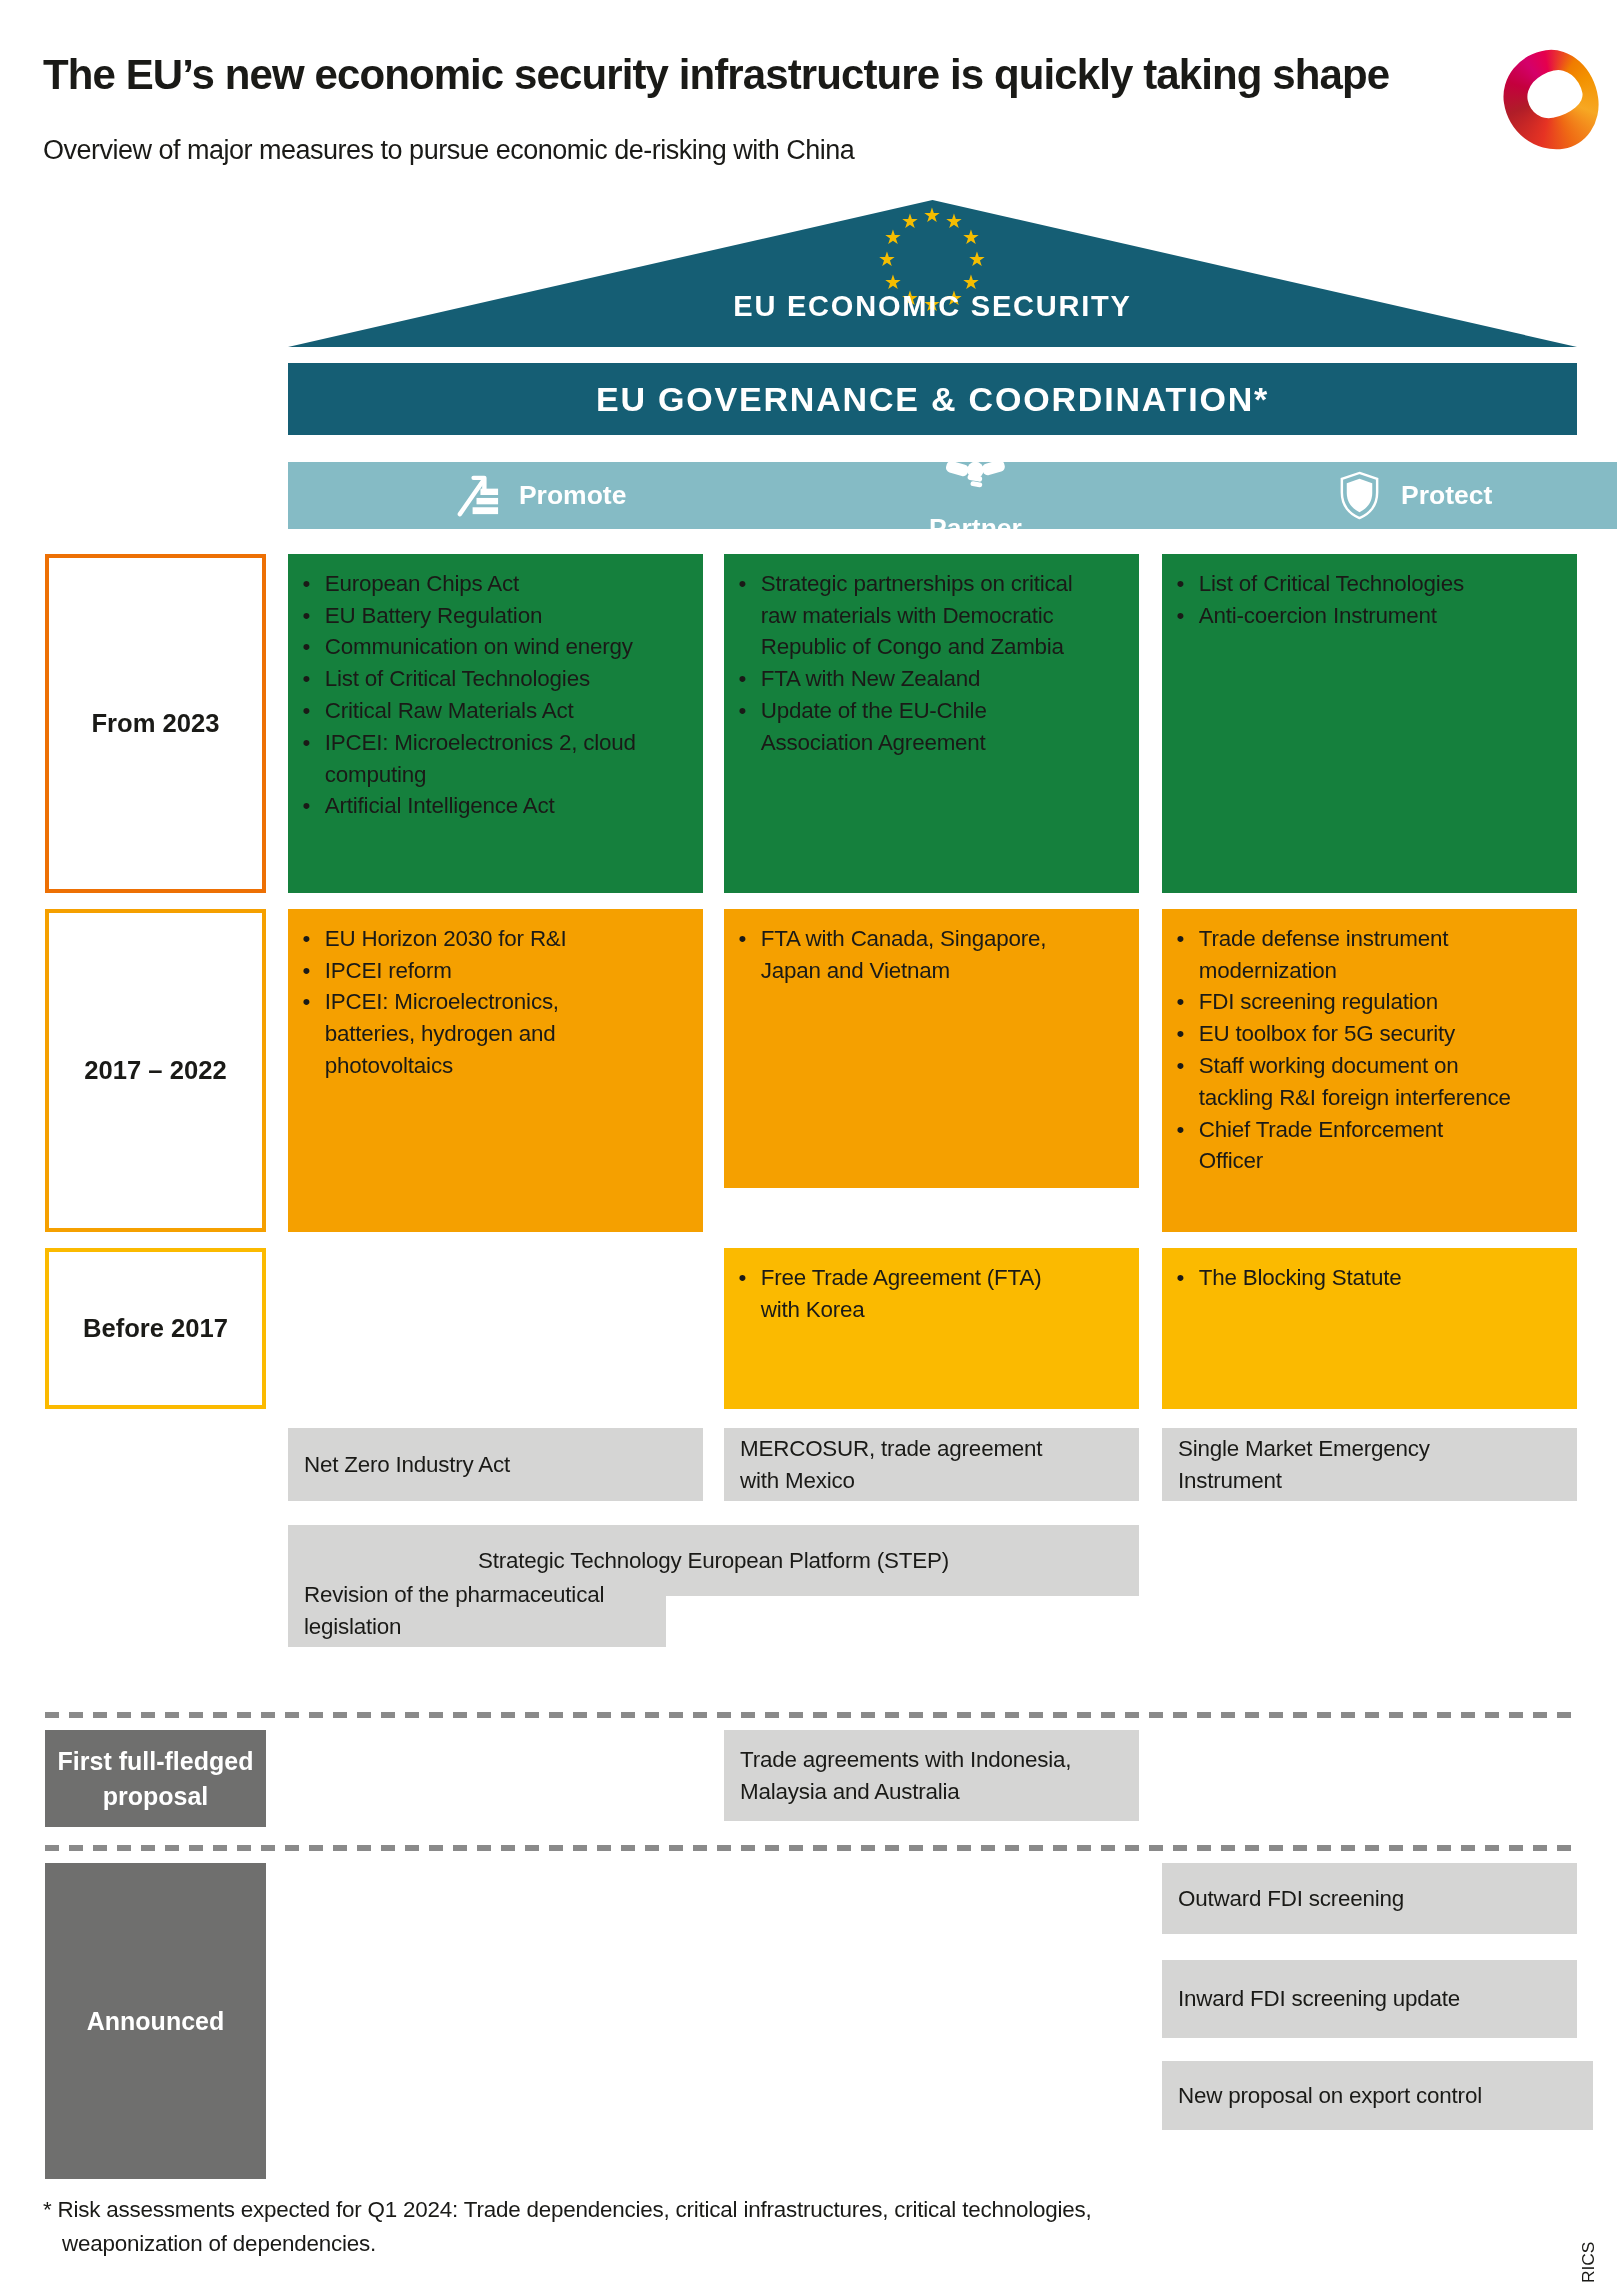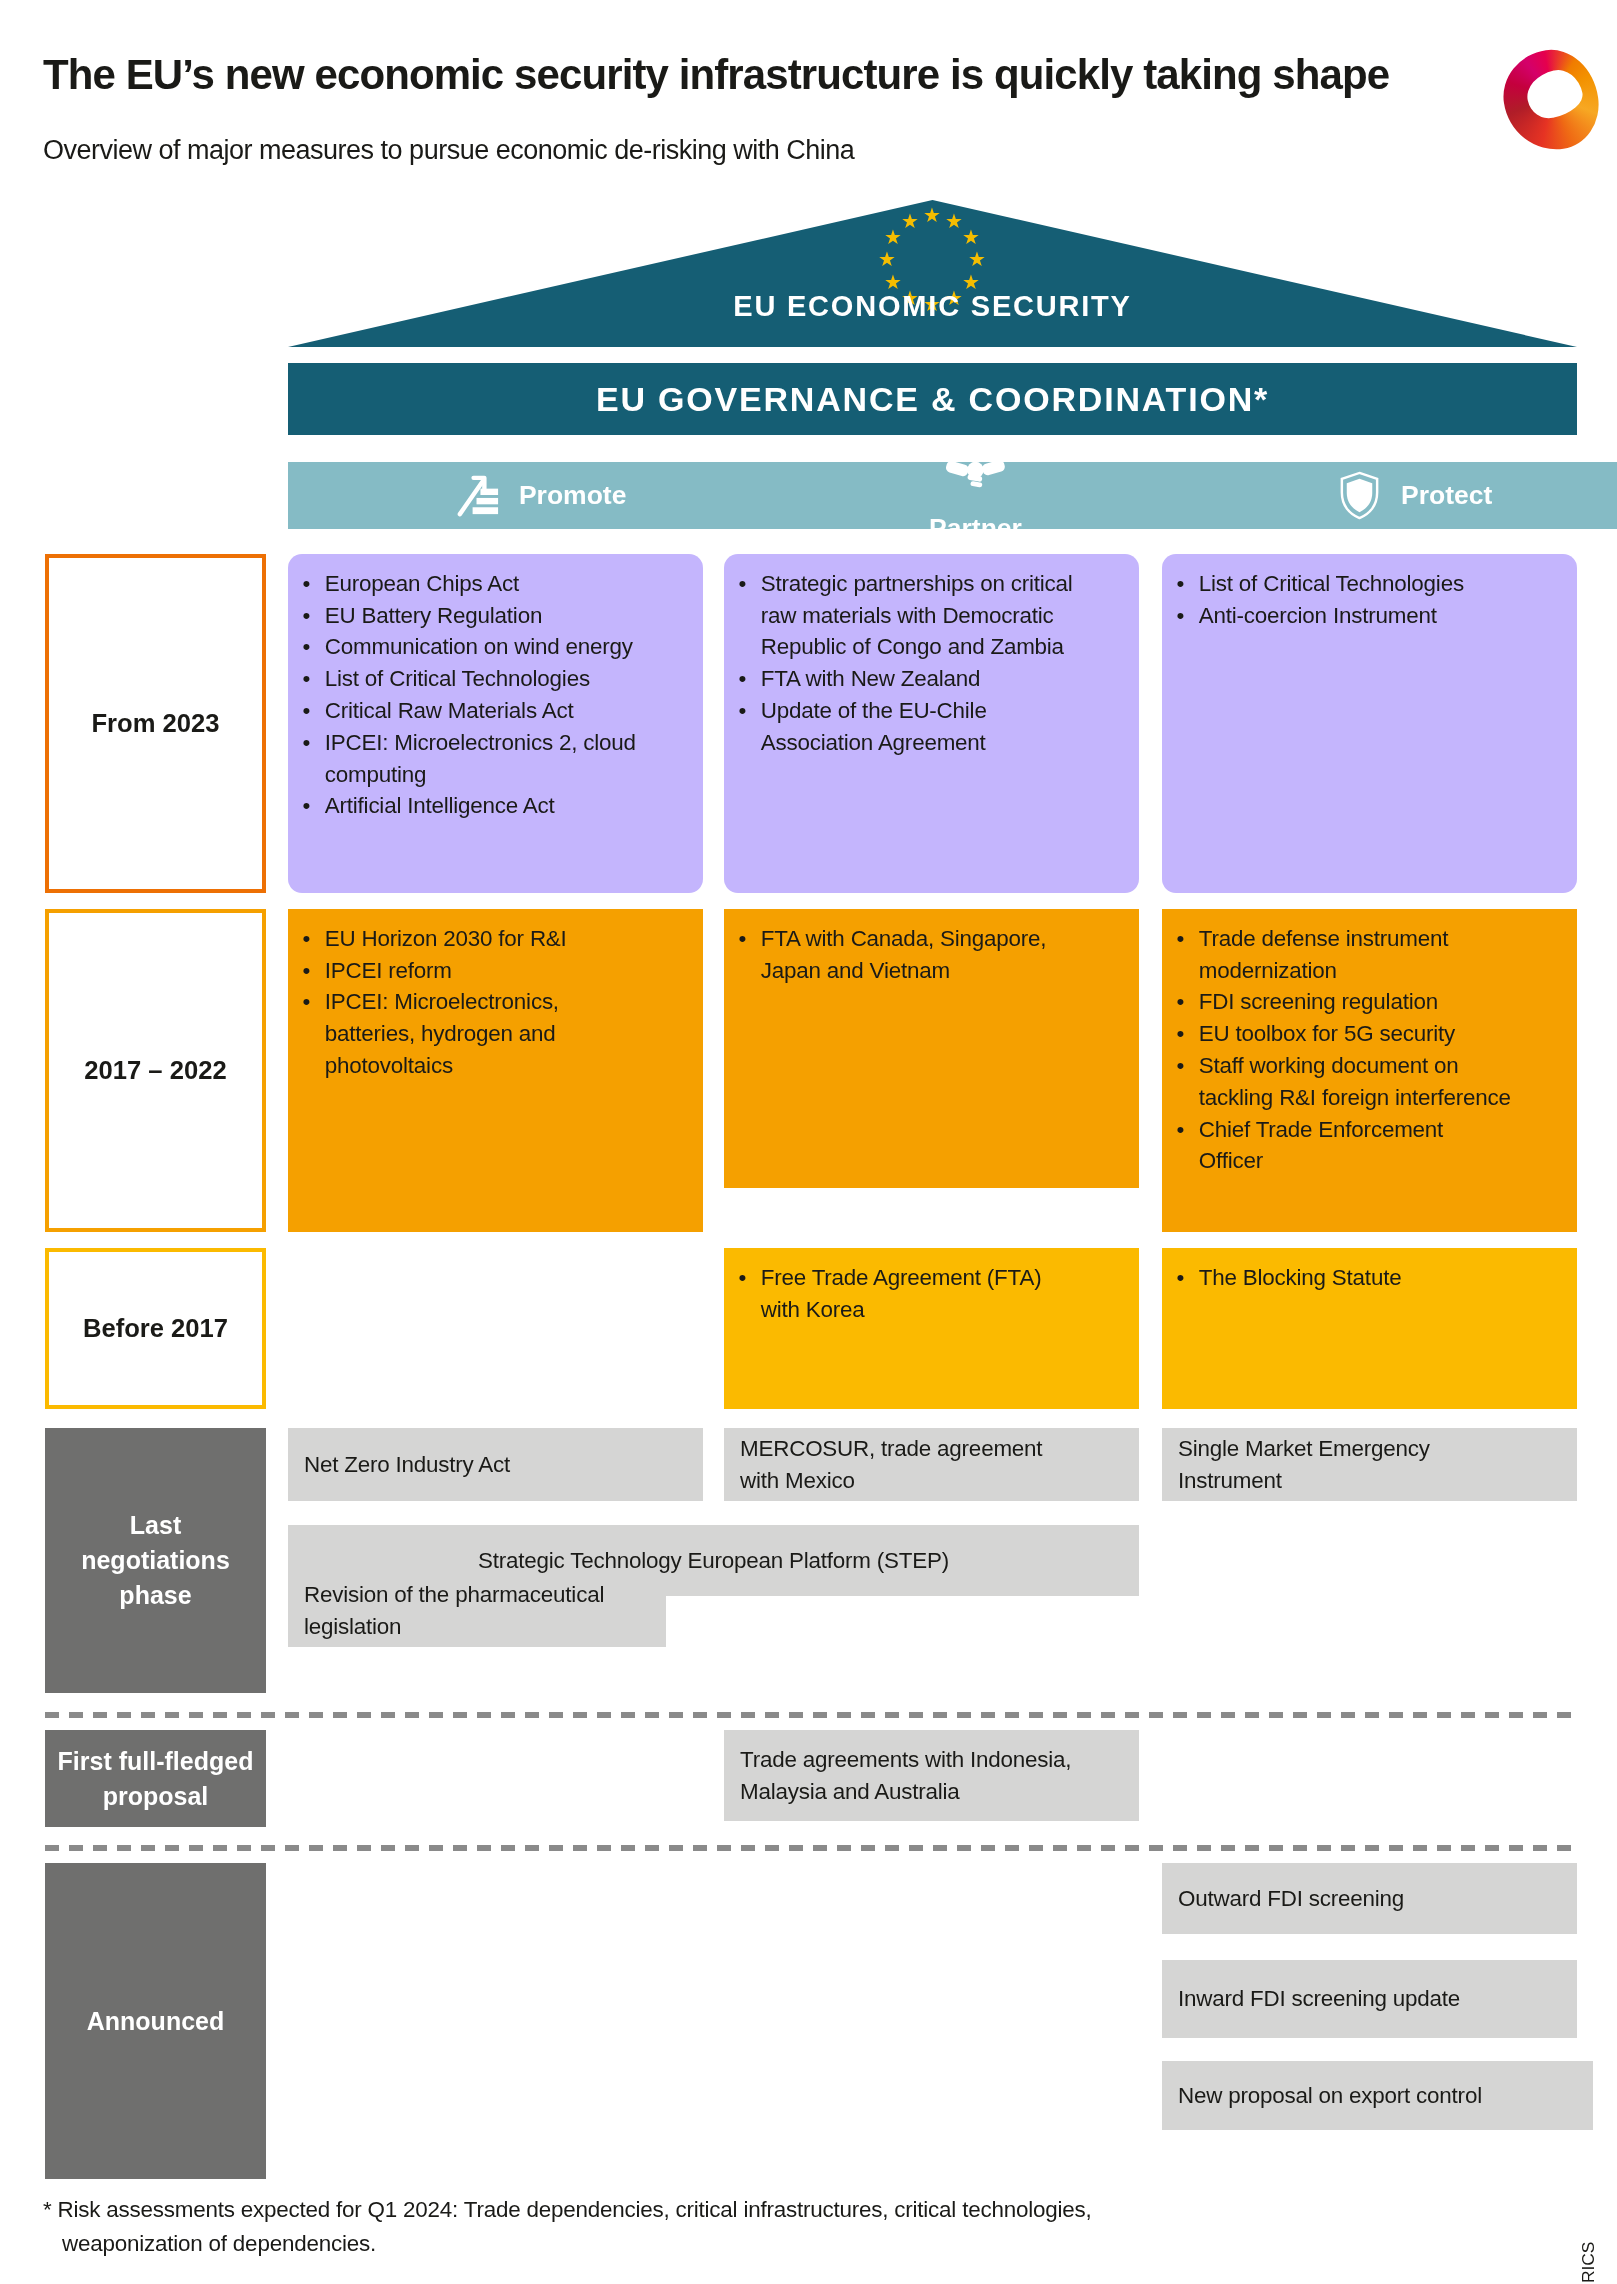--- a/index.html
+++ b/index.html
@@ -35,21 +35,21 @@
   .colhead svg { height:49px; width:auto; display:block; }
 
   .ylabel { background:#fff; display:flex; align-items:center; justify-content:center;
             font-size:25.6px; font-weight:700; box-sizing:border-box; letter-spacing:0px; }
   .b2023 { border:4.6px solid #ed7004; }
   .b1722 { border:4.6px solid #f5a000; }
   .bb17  { border:4.6px solid #fbba00; }
 
   .cell { box-sizing:border-box; padding:13.7px 12.8px; font-size:22.4px; line-height:1.42;
           letter-spacing:-0.2px; }
-  .c2023 { background:#c4b5fd;border-radius:14px; }
+  .c2023 { background:#15803d; }
   .c1722 { background:#f5a000; }
   .cb17  { background:#fbba00; }
   .bi { position:relative; padding-left:24px; max-width:338px; box-sizing:border-box; }
   .bi::before { content:"\2022"; position:absolute; left:1.8px; }
 
   .glabel { background:#6f6f6e; color:#fff; display:flex; align-items:center; justify-content:center;
             text-align:center; font-size:25px; font-weight:700; line-height:1.4;
             box-sizing:border-box; padding:4.6px 11px; }
   .gcell { background:#d5d5d4; display:flex; align-items:center; box-sizing:border-box;
            padding:4.6px 16px; font-size:22.4px; line-height:1.42; letter-spacing:-0.2px; }
@@ -177,21 +177,20 @@
     </div>
 
   <div class="abs ylabel bb17" style="left:45px; top:1248px; width:221px; height:161px;">Before 2017</div>
   <div class="abs cell cb17" style="left:724px; top:1248px; width:415px; height:161px;">
       <div class="bi">Free Trade Agreement (FTA) with Korea</div>
     </div>
   <div class="abs cell cb17" style="left:1162px; top:1248px; width:415px; height:161px;">
       <div class="bi">The Blocking Statute</div>
     </div>
 
-  <div class="abs glabel" style="left:45px; top:1428px; width:221px; height:265px;">Last negotiations phase</div>
   <div class="abs gcell" style="left:288px; top:1428px; width:415px; height:73px;">
     <span>Net Zero Industry Act</span>
   </div>
   <div class="abs gcell" style="left:724px; top:1428px; width:415px; height:73px;">
     <span class="mw720">MERCOSUR, trade agreement with Mexico</span>
   </div>
   <div class="abs gcell" style="left:1162px; top:1428px; width:415px; height:73px;">
     <span class="mw640">Single Market Emergency Instrument</span>
   </div>
   <div class="abs gcell center" style="left:288px; top:1525px; width:851px; height:71px;">

